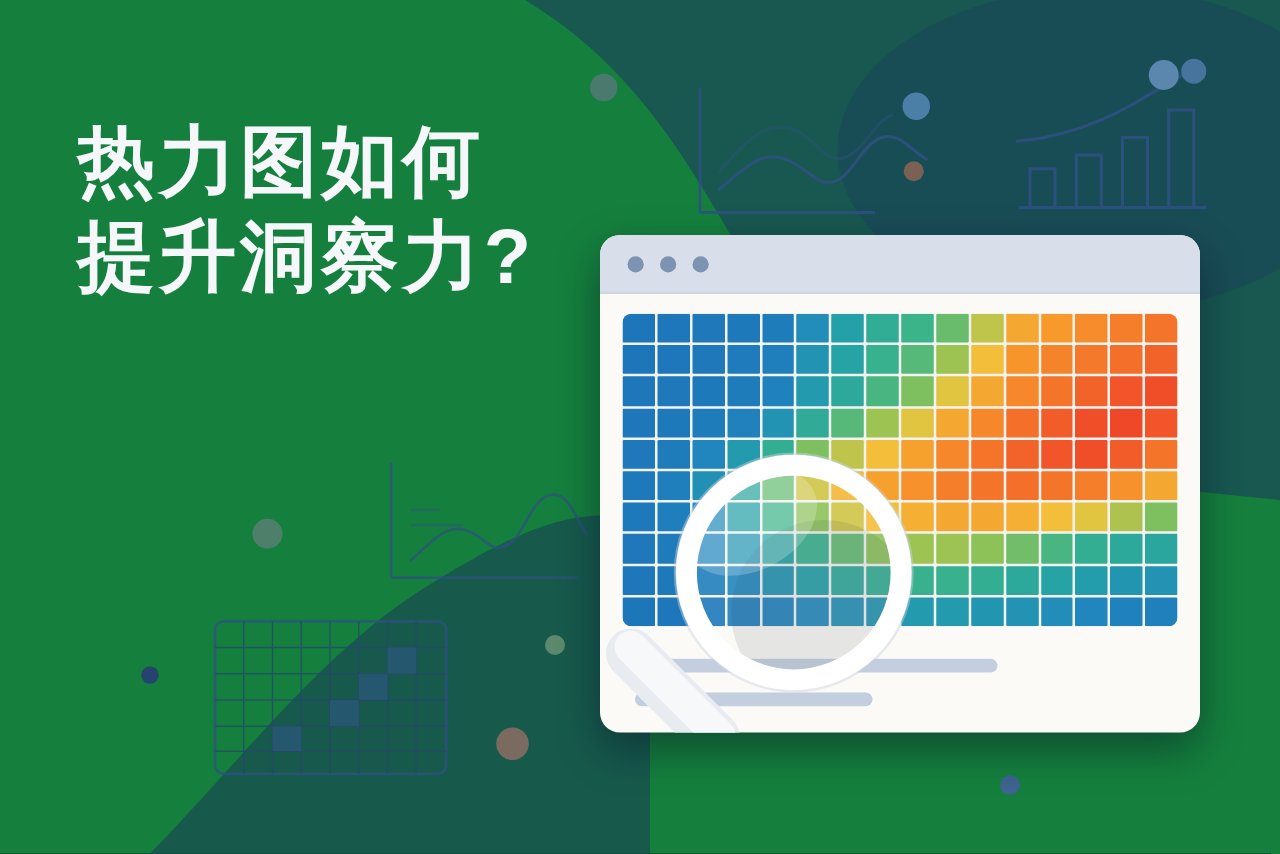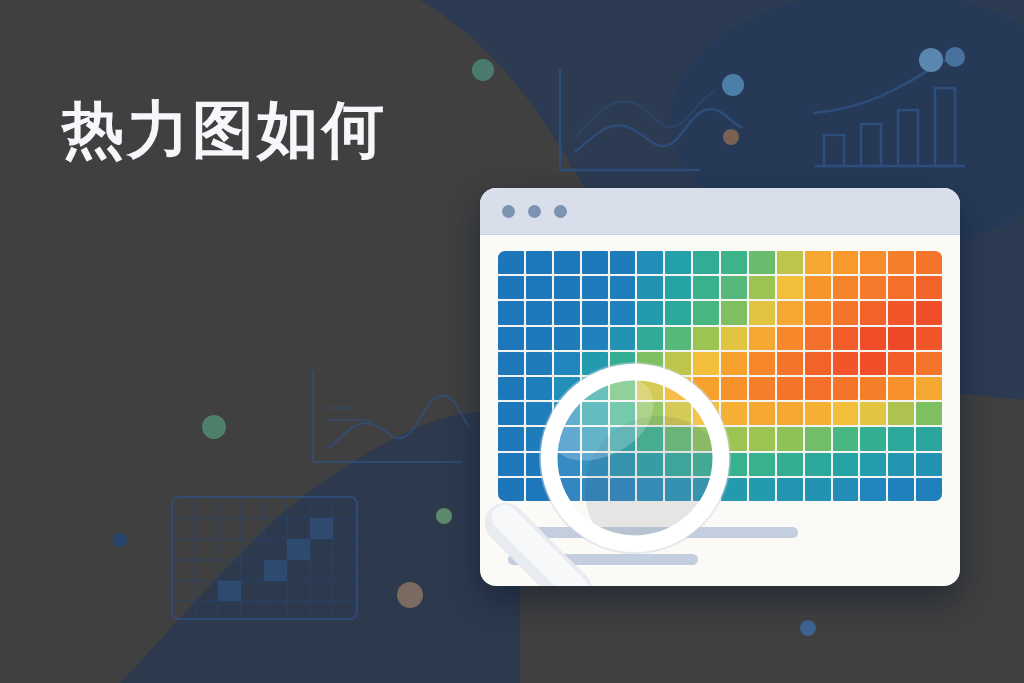--- a/index.html
+++ b/index.html
@@ -8,21 +8,21 @@
     background: #0f2342;
   }
   body {
     font-family: "Liberation Sans", "DejaVu Sans", sans-serif;
   }
   #stage {
     position: relative;
     width: 1024px;
     height: 683px;
     overflow: hidden;
-    background: #404040;
+    background: #15803d;
   }
   .bg-layer {
     position: absolute;
     inset: 0;
     width: 1024px;
     height: 683px;
     pointer-events: none;
   }
   
   #headline {
@@ -190,20 +190,21 @@
       <div class="deco-dot" style="left: 919px; top: 48px; width: 24px; height: 24px; background: rgb(91, 134, 174);"></div>
       <div class="deco-dot" style="left: 202px; top: 415px; width: 24px; height: 24px; background: rgb(78, 127, 107);"></div>
       <div class="deco-dot" style="left: 436px; top: 508px; width: 16px; height: 16px; background: rgb(93, 138, 108);"></div>
       <div class="deco-dot" style="left: 397px; top: 582px; width: 26px; height: 26px; background: rgb(122, 106, 96);"></div>
       <div class="deco-dot" style="left: 800px; top: 620px; width: 16px; height: 16px; background: rgb(62, 100, 144);"></div>
       <div class="deco-dot" style="left: 113px; top: 533px; width: 14px; height: 14px; background: rgb(38, 67, 110);"></div>
     </div>
 
   <div id="headline">
     <div class="title-line">热力图如何</div>
+    <div class="title-line">提升洞察力?</div>
   </div>
 
   <div id="browser-window">
 
     <div id="browser-titlebar">
       <span class="win-dot"></span>
       <span class="win-dot"></span>
       <span class="win-dot"></span>
     </div>
 

